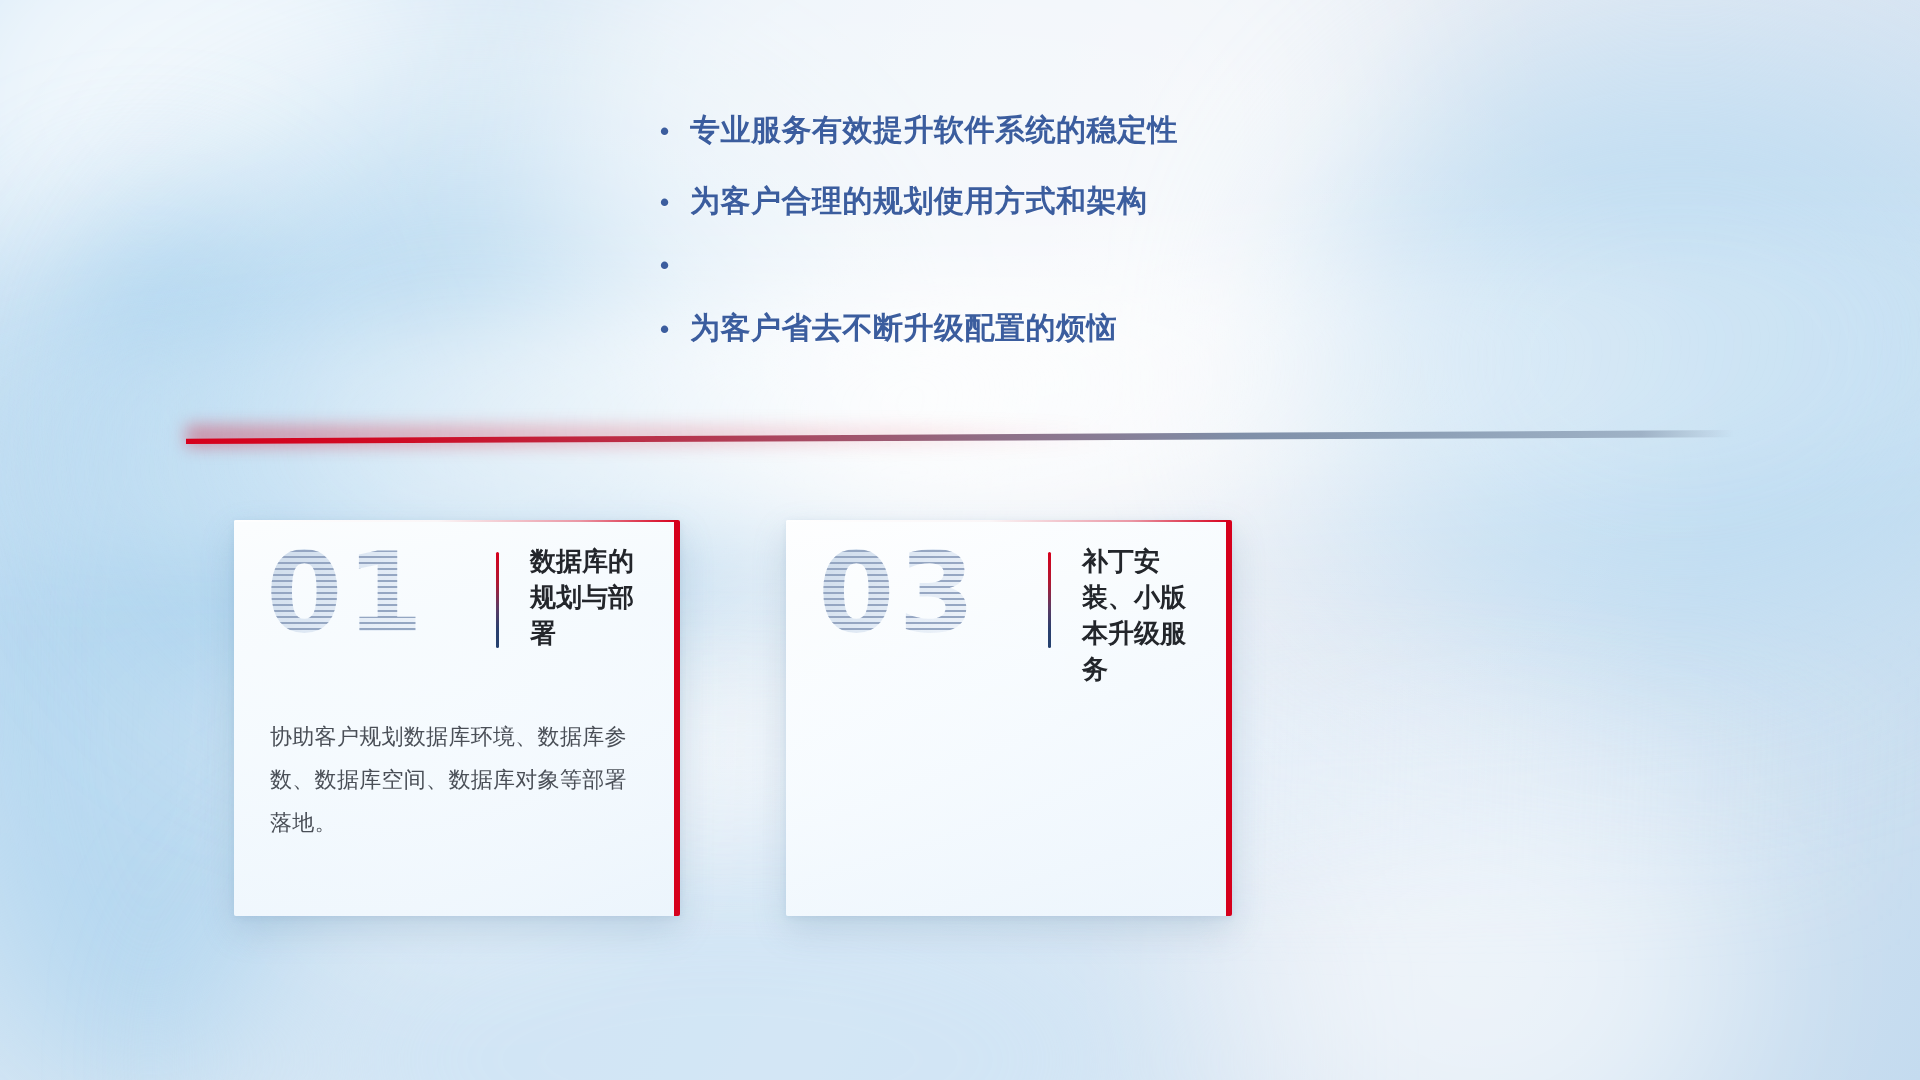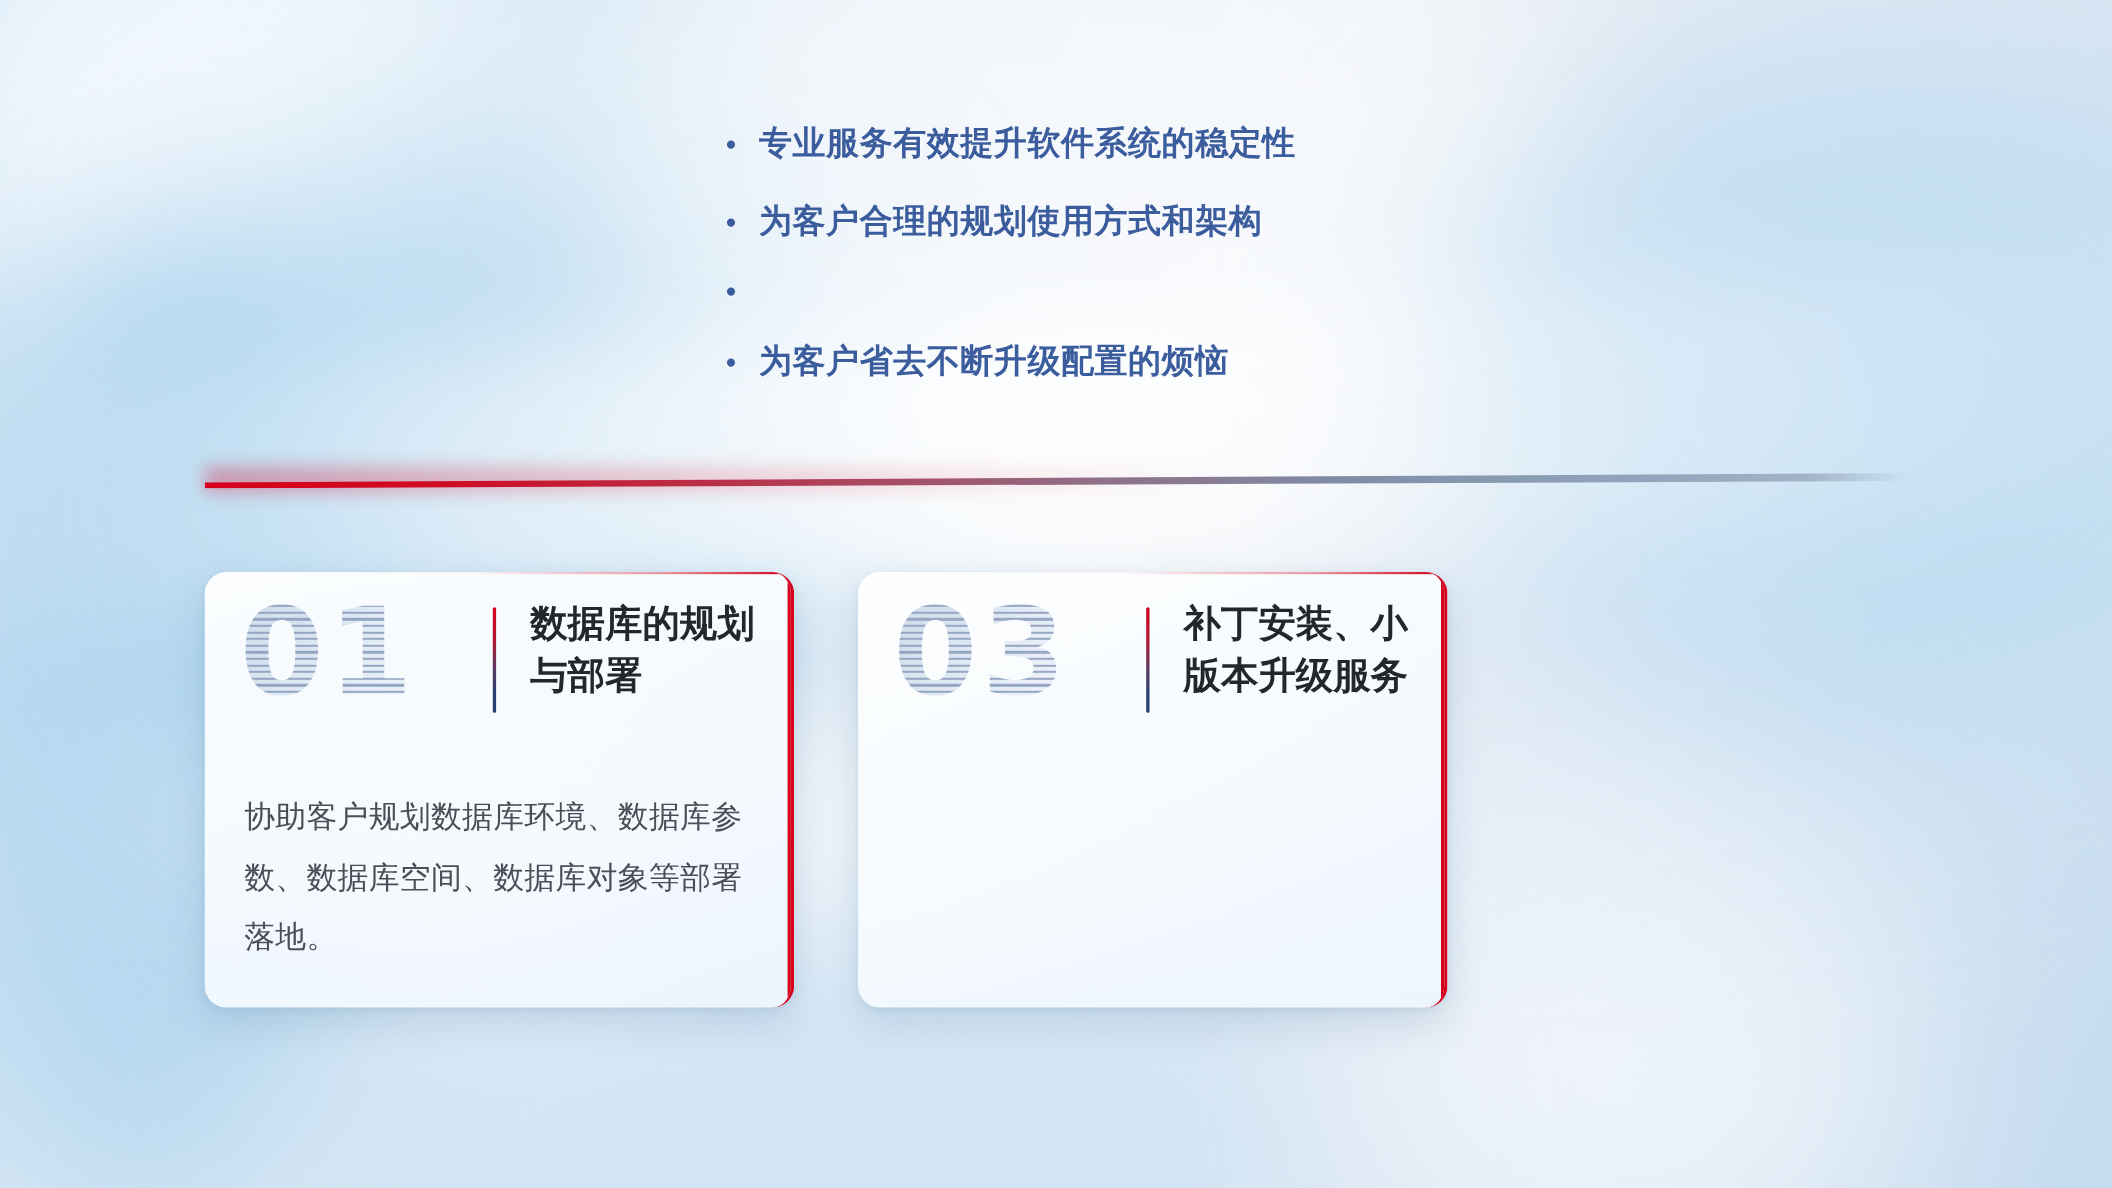--- a/index.html
+++ b/index.html
@@ -77,26 +77,27 @@
     filter:blur(8px);
   }
 
   
   #cards {
     position:absolute; left:186px; top:520px;
     display:flex; gap:58px;
   }
   .card {
     position:relative;
-    width:536px; height:396px;
-    border-radius:20px;
+    width:446px; height:396px;
+    border-radius:2px;
     background:linear-gradient(155deg, rgba(255,255,255,.94) 0%, rgba(248,252,255,.93) 42%, rgba(238,246,253,.9) 100%);
     box-shadow:0 14px 34px rgba(90,130,170,.22), 0 2px 6px rgba(90,130,170,.12);
     border-right:3px solid #d6001c;
     overflow:hidden;
+    margin-left:48px;
   }
   .card::after {
     content:""; position:absolute; right:0; top:0; width:3px; height:100%;
     background:#d6001c;
   }
   .card .topline {
     position:absolute; left:0; top:0; width:100%; height:2px;
     background:linear-gradient(90deg, rgba(255,255,255,.9) 0%, rgba(250,245,246,.9) 46%, rgba(232,140,155,.9) 78%, #d6001c 100%);
   }
   .num {
@@ -116,27 +117,27 @@
       linear-gradient(135deg, rgba(160,185,215,.95) 0%, rgba(200,215,235,.85) 55%, rgba(225,232,244,.7) 100%);
   }
   .vrule {
     position:absolute; left:262px; top:32px;
     width:3px; height:96px;
     background:linear-gradient(180deg,#d6001c 0%, #b01832 32%, #5c3a63 58%, #2a3f6e 80%, #24416f 100%);
     border-radius:2px;
   }
   .ctitle {
     position:absolute; left:296px; top:24px; right:30px;
-    font-size:34px; line-height:1.38; font-weight:700;
+    font-size:26px; line-height:1.38; font-weight:700;
     color:#23262b;
     text-align:left;
   }
   .cbody {
     position:absolute; left:36px; right:36px; top:196px;
-    font-size:28px; line-height:1.95;
+    font-size:22px; line-height:1.95;
     color:#4a4f57;
     letter-spacing:.3px;
   }
 </style>
 </head>
 <body>
 
 <div id="bg">
   <div class="bgbase"></div>
   <div class="blob b1"></div>

